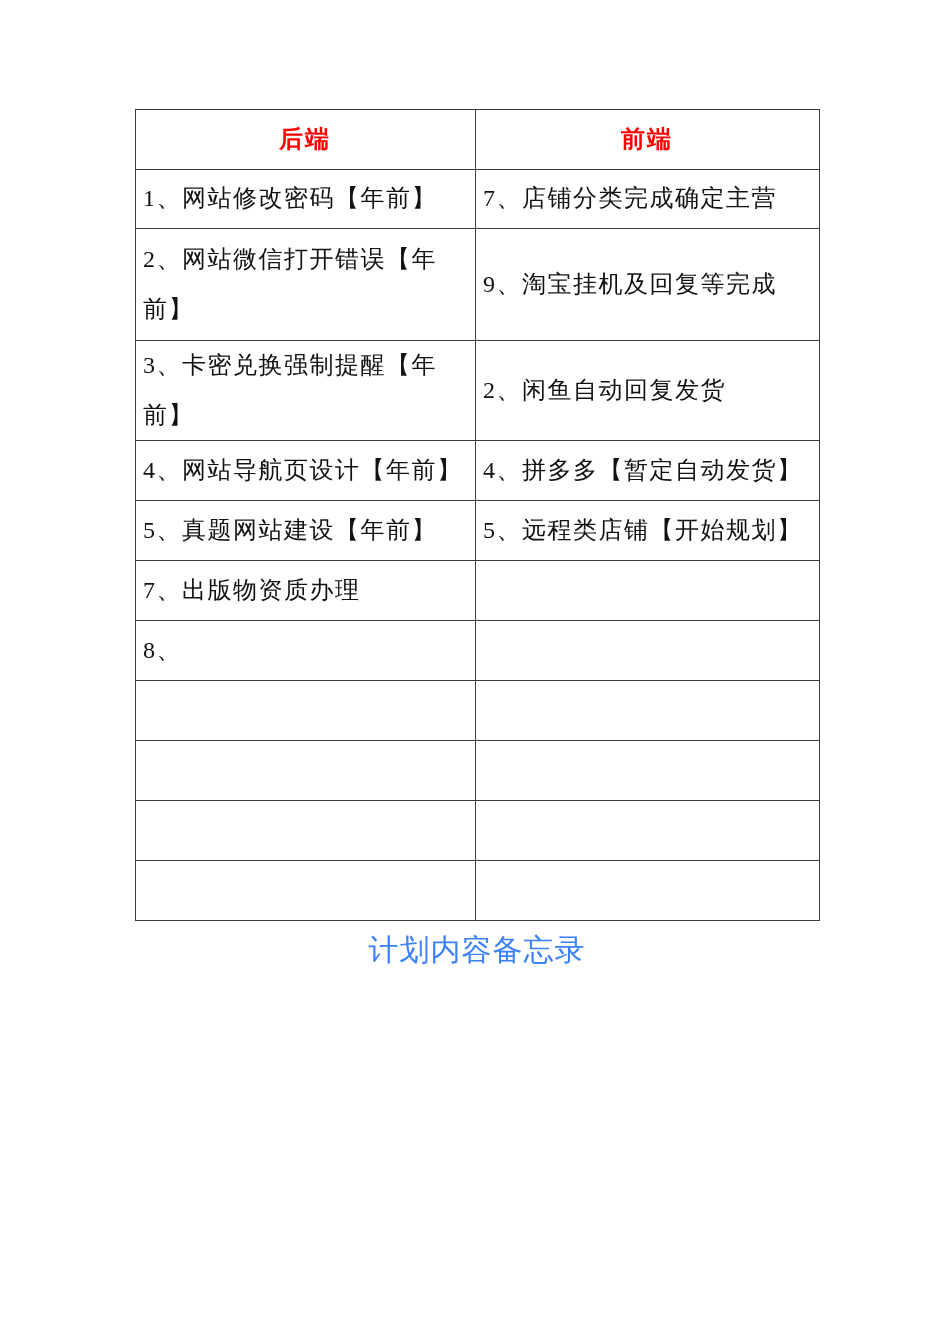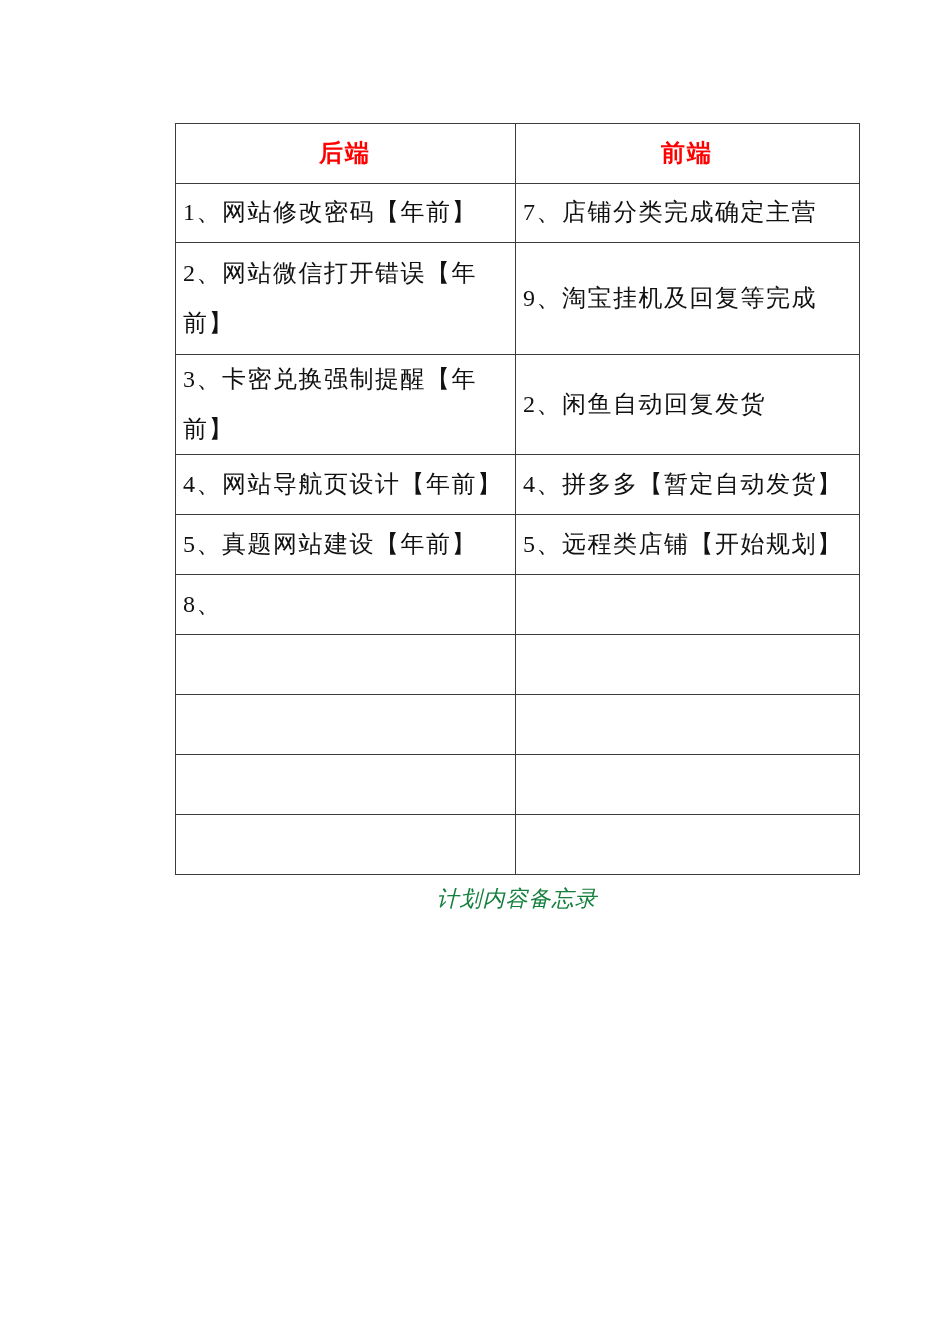--- a/index.html
+++ b/index.html
@@ -17,23 +17,22 @@
   .page{
     position:relative;
     width:950px;
     height:1344px;
     background:var(--page-bg);
     overflow:hidden;
   }
   .content{
     position:absolute;
     left:135px;
-    top:123px;
+    top:109px;
     width:684px;
-    margin-left:40px;
   }
   table.memo-table{
     border-collapse:collapse;
     table-layout:fixed;
     width:684px;
   }
   .memo-table col.c-left{width:340px;}
   .memo-table col.c-right{width:344px;}
   .memo-table th,
   .memo-table td{
@@ -57,25 +56,24 @@
   }
   tr.h60{height:60px;}
   tr.h59{height:59px;}
   tr.h101{height:112px;}
   tr.h100{height:100px;}
   .caption{
     width:684px;
     margin-top:11px;
     text-align:center;
     font-family:"Liberation Sans","DejaVu Sans",sans-serif;
-    font-size:22px;
+    font-size:30px;
     letter-spacing:1px;
-    color:#15803d;
+    color:#3b82f6;
     line-height:1.2;
-    font-style:italic;
   }
 </style>
 </head>
 <body>
 
 <div class="page">
   <div class="content">
 
     <table class="memo-table">
       <colgroup>
@@ -101,20 +99,24 @@
       </tr>
       <tr class="h60">
         <td>4、网站导航页设计【年前】</td>
         <td>4、拼多多【暂定自动发货】</td>
       </tr>
       <tr class="h60">
         <td>5、真题网站建设【年前】</td>
         <td>5、远程类店铺【开始规划】</td>
       </tr>
       <tr class="h60">
+        <td>7、出版物资质办理</td>
+        <td></td>
+      </tr>
+      <tr class="h60">
         <td>8、</td>
         <td></td>
       </tr>
       <tr class="h60">
         <td></td>
         <td></td>
       </tr>
       <tr class="h60">
         <td></td>
         <td></td>

